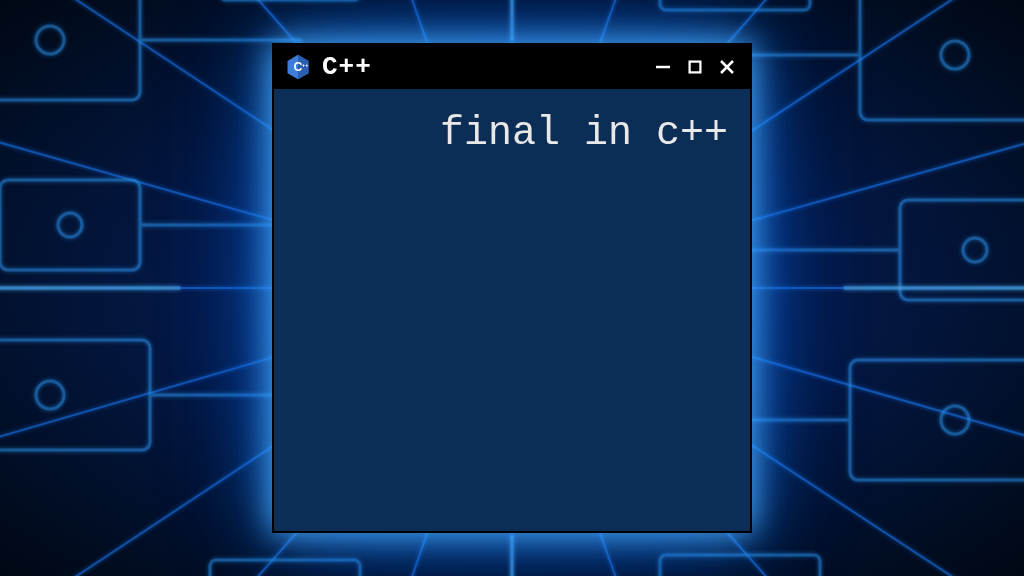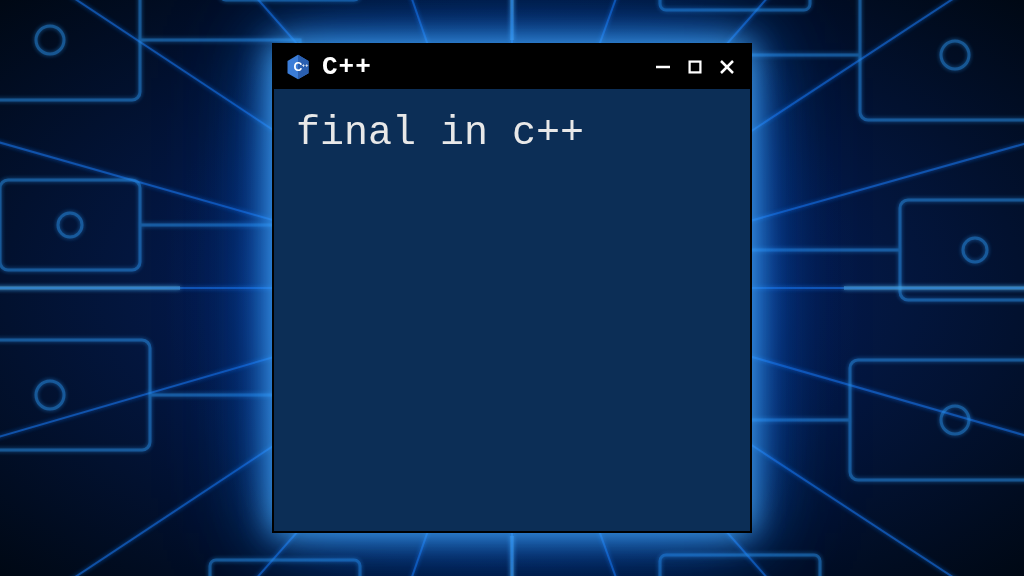--- a/index.html
+++ b/index.html
@@ -110,20 +110,21 @@
     .ctrl svg {
       stroke: #fff;
       stroke-width: 2.5;
       fill: none;
     }
 
     .window-body {
       flex: 1;
       background: #0c2e56;
       padding: 22px 22px;
+      text-align: right;
     }
 
     .content-text {
       color: #e8e8e8;
       font-size: 40px;
       font-family: 'Courier New', 'Consolas', monospace;
       font-weight: normal;
       letter-spacing: 0px;
       white-space: nowrap;
     }

